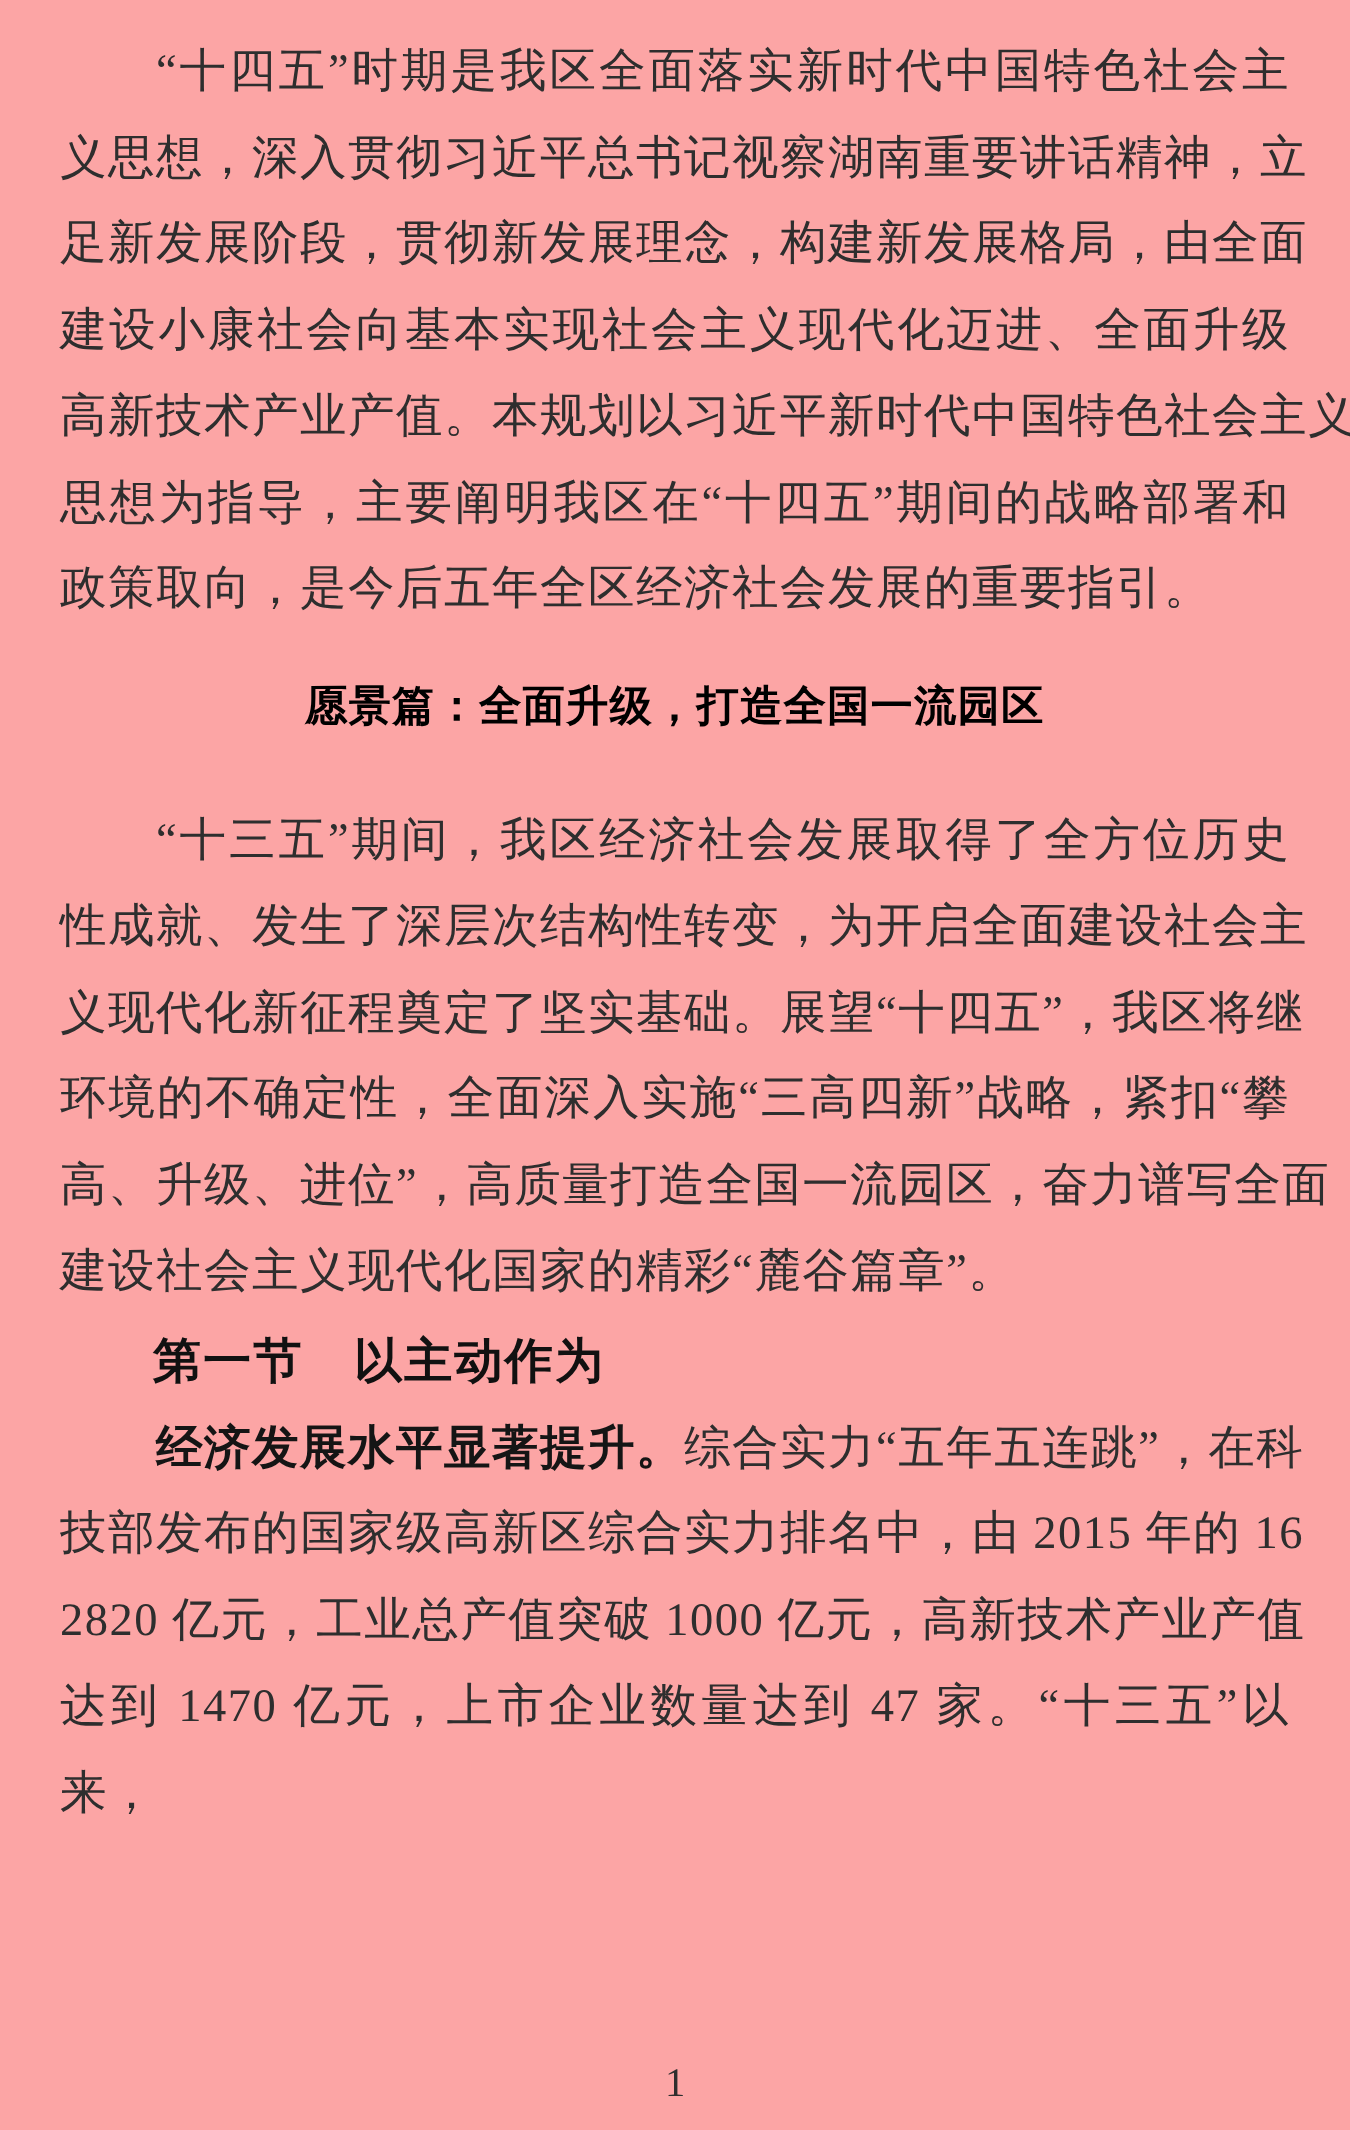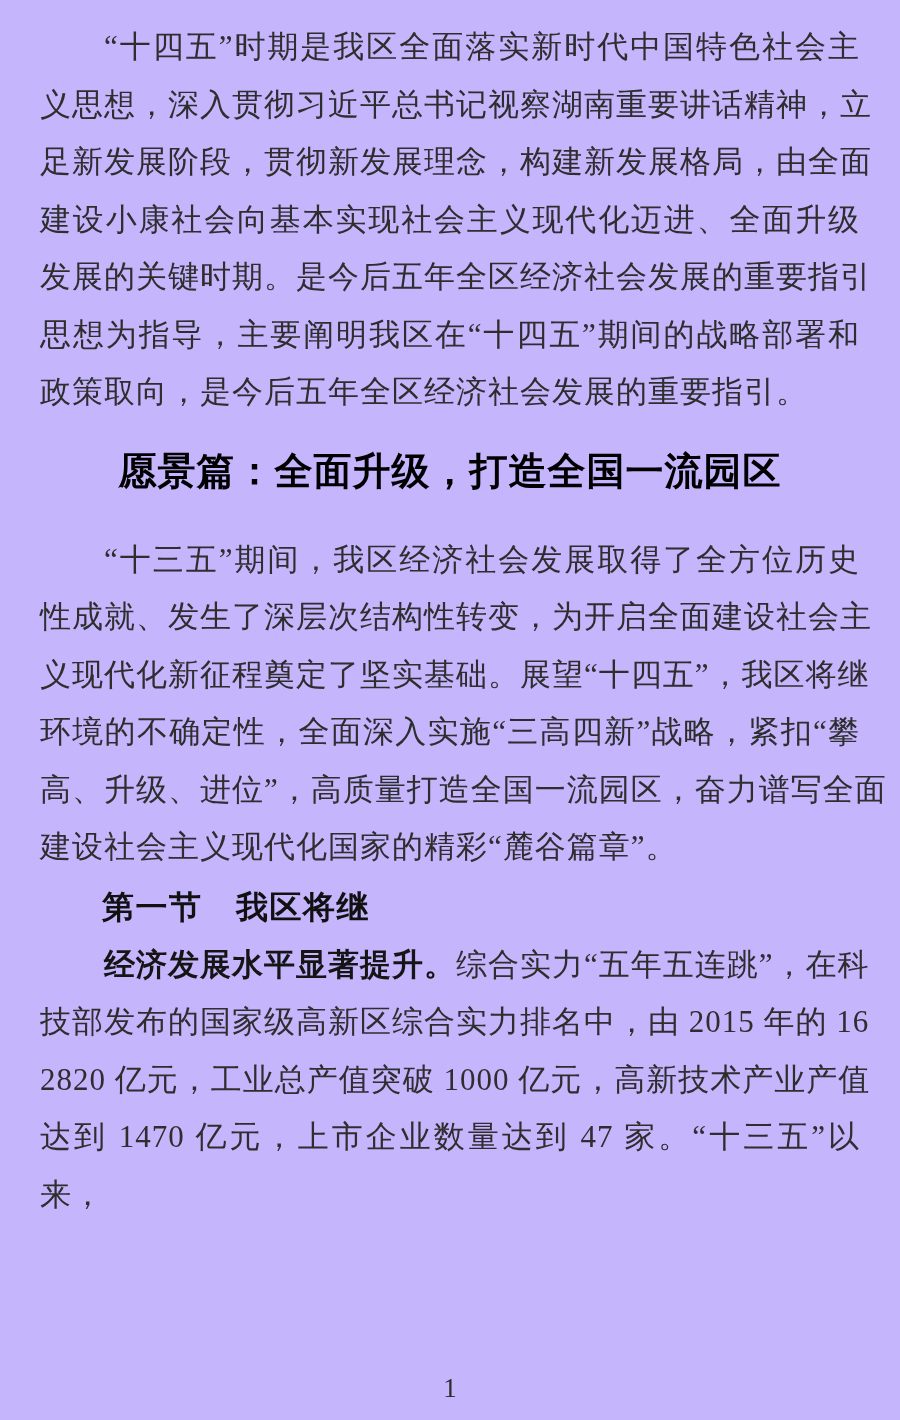--- a/index.html
+++ b/index.html
@@ -5,21 +5,21 @@
   html, body {
     margin: 0;
     padding: 0;
     background: #ffffff;
   }
   .page {
     position: relative;
     width: 900px;
     height: 1420px;
     margin: 0 auto;
-    background: #c4b5fd;
+    background: #fca5a5;
     font-family: "Liberation Serif", "DejaVu Serif", serif;
     color: #2a2a2a;
     overflow: hidden;
     box-sizing: border-box;
     padding: 18px 40px 0 40px;
   }
   .para { margin: 0; padding: 0; }
   .line {
     height: 57.5px;
     line-height: 57.5px;
@@ -31,21 +31,21 @@
     color: #2e2e2e;
     font-weight: 400;
   }
   .line.indent { padding-left: 64px; }
   .line.end { text-align-last: left; white-space: normal; }
   .section-title {
     margin-top: 20px;
     height: 60px;
     line-height: 60px;
     font-family: "Liberation Sans", "DejaVu Sans", sans-serif;
-    font-size: 38px;
+    font-size: 28px;
     font-weight: 700;
     color: #000000;
     text-align: center;
     letter-spacing: 1px;
   }
   .para2-gap { margin-top: 30px; }
   .chapter-heading, .section-heading {
     height: 58px;
     line-height: 58px;
     font-size: 32px;
@@ -73,38 +73,38 @@
 </head>
 <body>
 
 <div class="page">
 
   <div class="para">
     <div class="line indent">“十四五”时期是我区全面落实新时代中国特色社会主</div>
     <div class="line">义思想，深入贯彻习近平总书记视察湖南重要讲话精神，立</div>
     <div class="line">足新发展阶段，贯彻新发展理念，构建新发展格局，由全面</div>
     <div class="line">建设小康社会向基本实现社会主义现代化迈进、全面升级</div>
-    <div class="line">发展的关键时期。是今后五年全区经济社会发展的重要指引</div>
+    <div class="line">高新技术产业产值。本规划以习近平新时代中国特色社会主义</div>
     <div class="line">思想为指导，主要阐明我区在“十四五”期间的战略部署和</div>
     <div class="line end">政策取向，是今后五年全区经济社会发展的重要指引。</div>
   </div>
 
   <div class="section-title">愿景篇：全面升级，打造全国一流园区</div>
 
   <div class="para para2-gap">
     <div class="line indent">“十三五”期间，我区经济社会发展取得了全方位历史</div>
     <div class="line">性成就、发生了深层次结构性转变，为开启全面建设社会主</div>
     <div class="line">义现代化新征程奠定了坚实基础。展望“十四五”，我区将继</div>
     <div class="line">环境的不确定性，全面深入实施“三高四新”战略，紧扣“攀</div>
     <div class="line">高、升级、进位”，高质量打造全国一流园区，奋力谱写全面</div>
     <div class="line end">建设社会主义现代化国家的精彩“麓谷篇章”。</div>
   </div>
 
 
-  <div class="section-heading">第一节　我区将继</div>
+  <div class="section-heading">第一节　以主动作为</div>
 
   <div class="para">
     <div class="line indent">
       <span class="bold-lead">经济发展水平显著提升。</span><span>综合实力“五年五连跳”，在科</span>
     </div>
     <div class="line">技部发布的国家级高新区综合实力排名中，由 2015 年的 16</div>
     <div class="line">2820 亿元，工业总产值突破 1000 亿元，高新技术产业产值</div>
     <div class="line end">达到 1470 亿元，上市企业数量达到 47 家。“十三五”以来，</div>
   </div>
 

